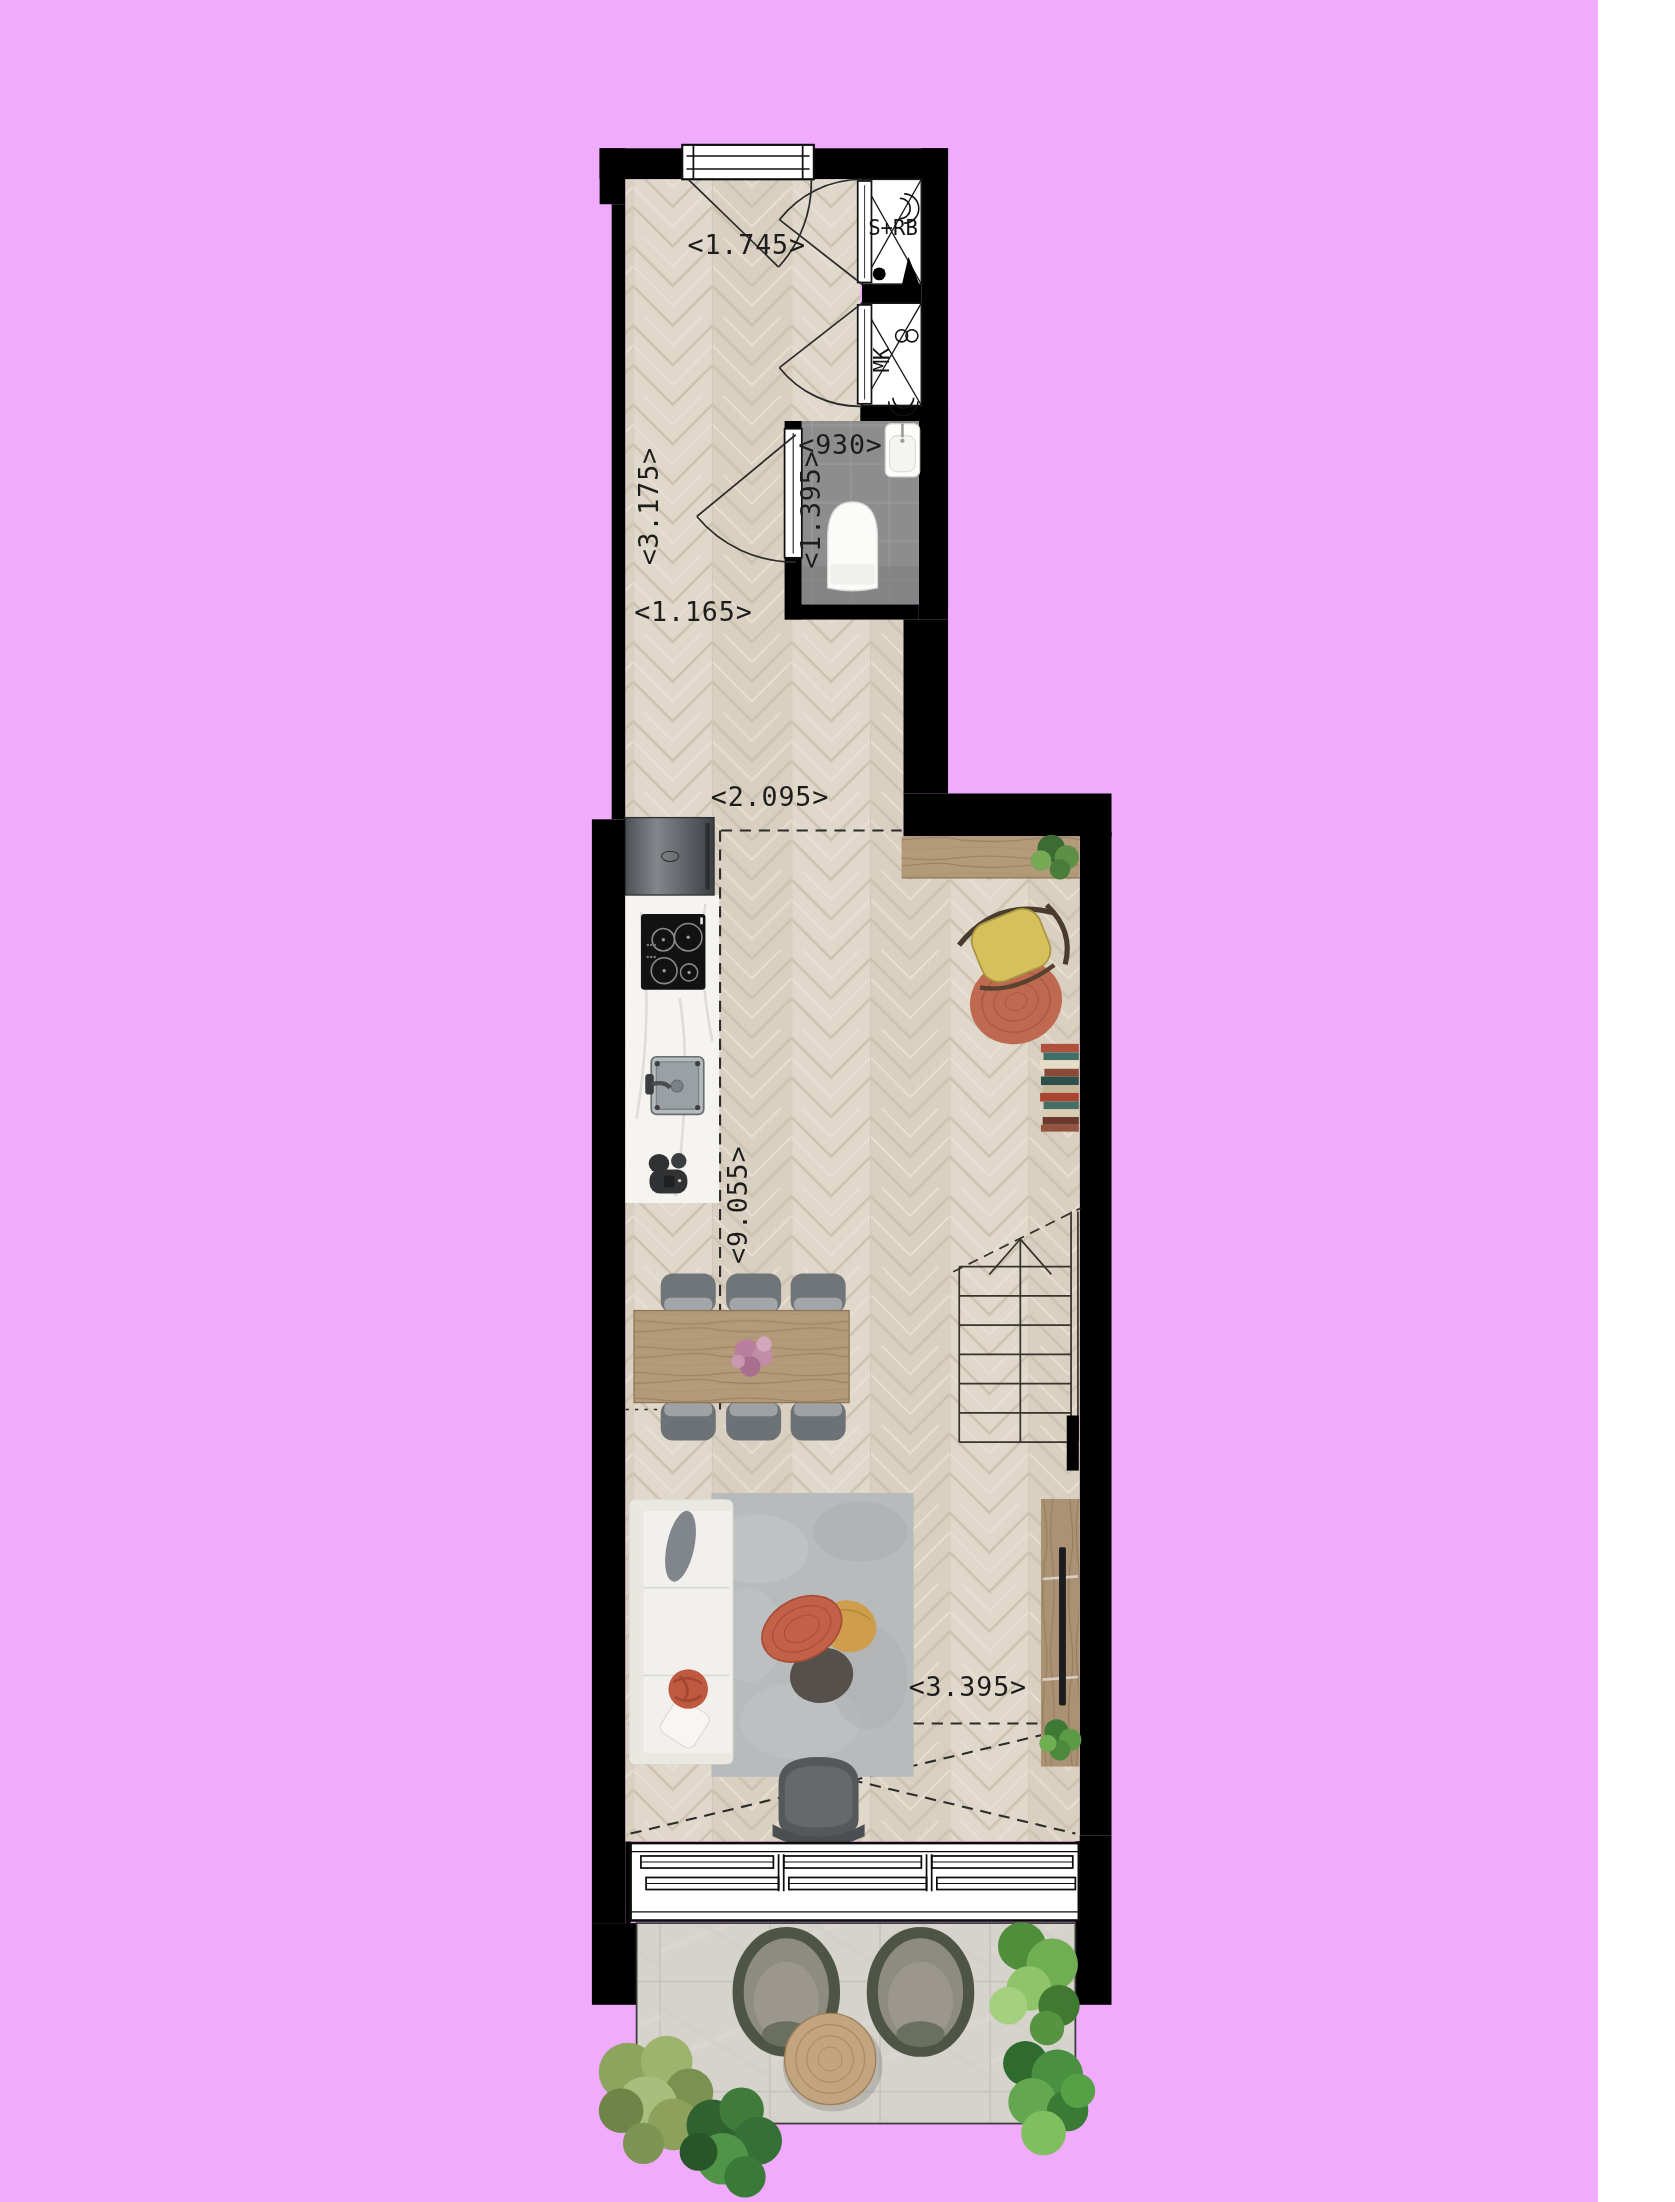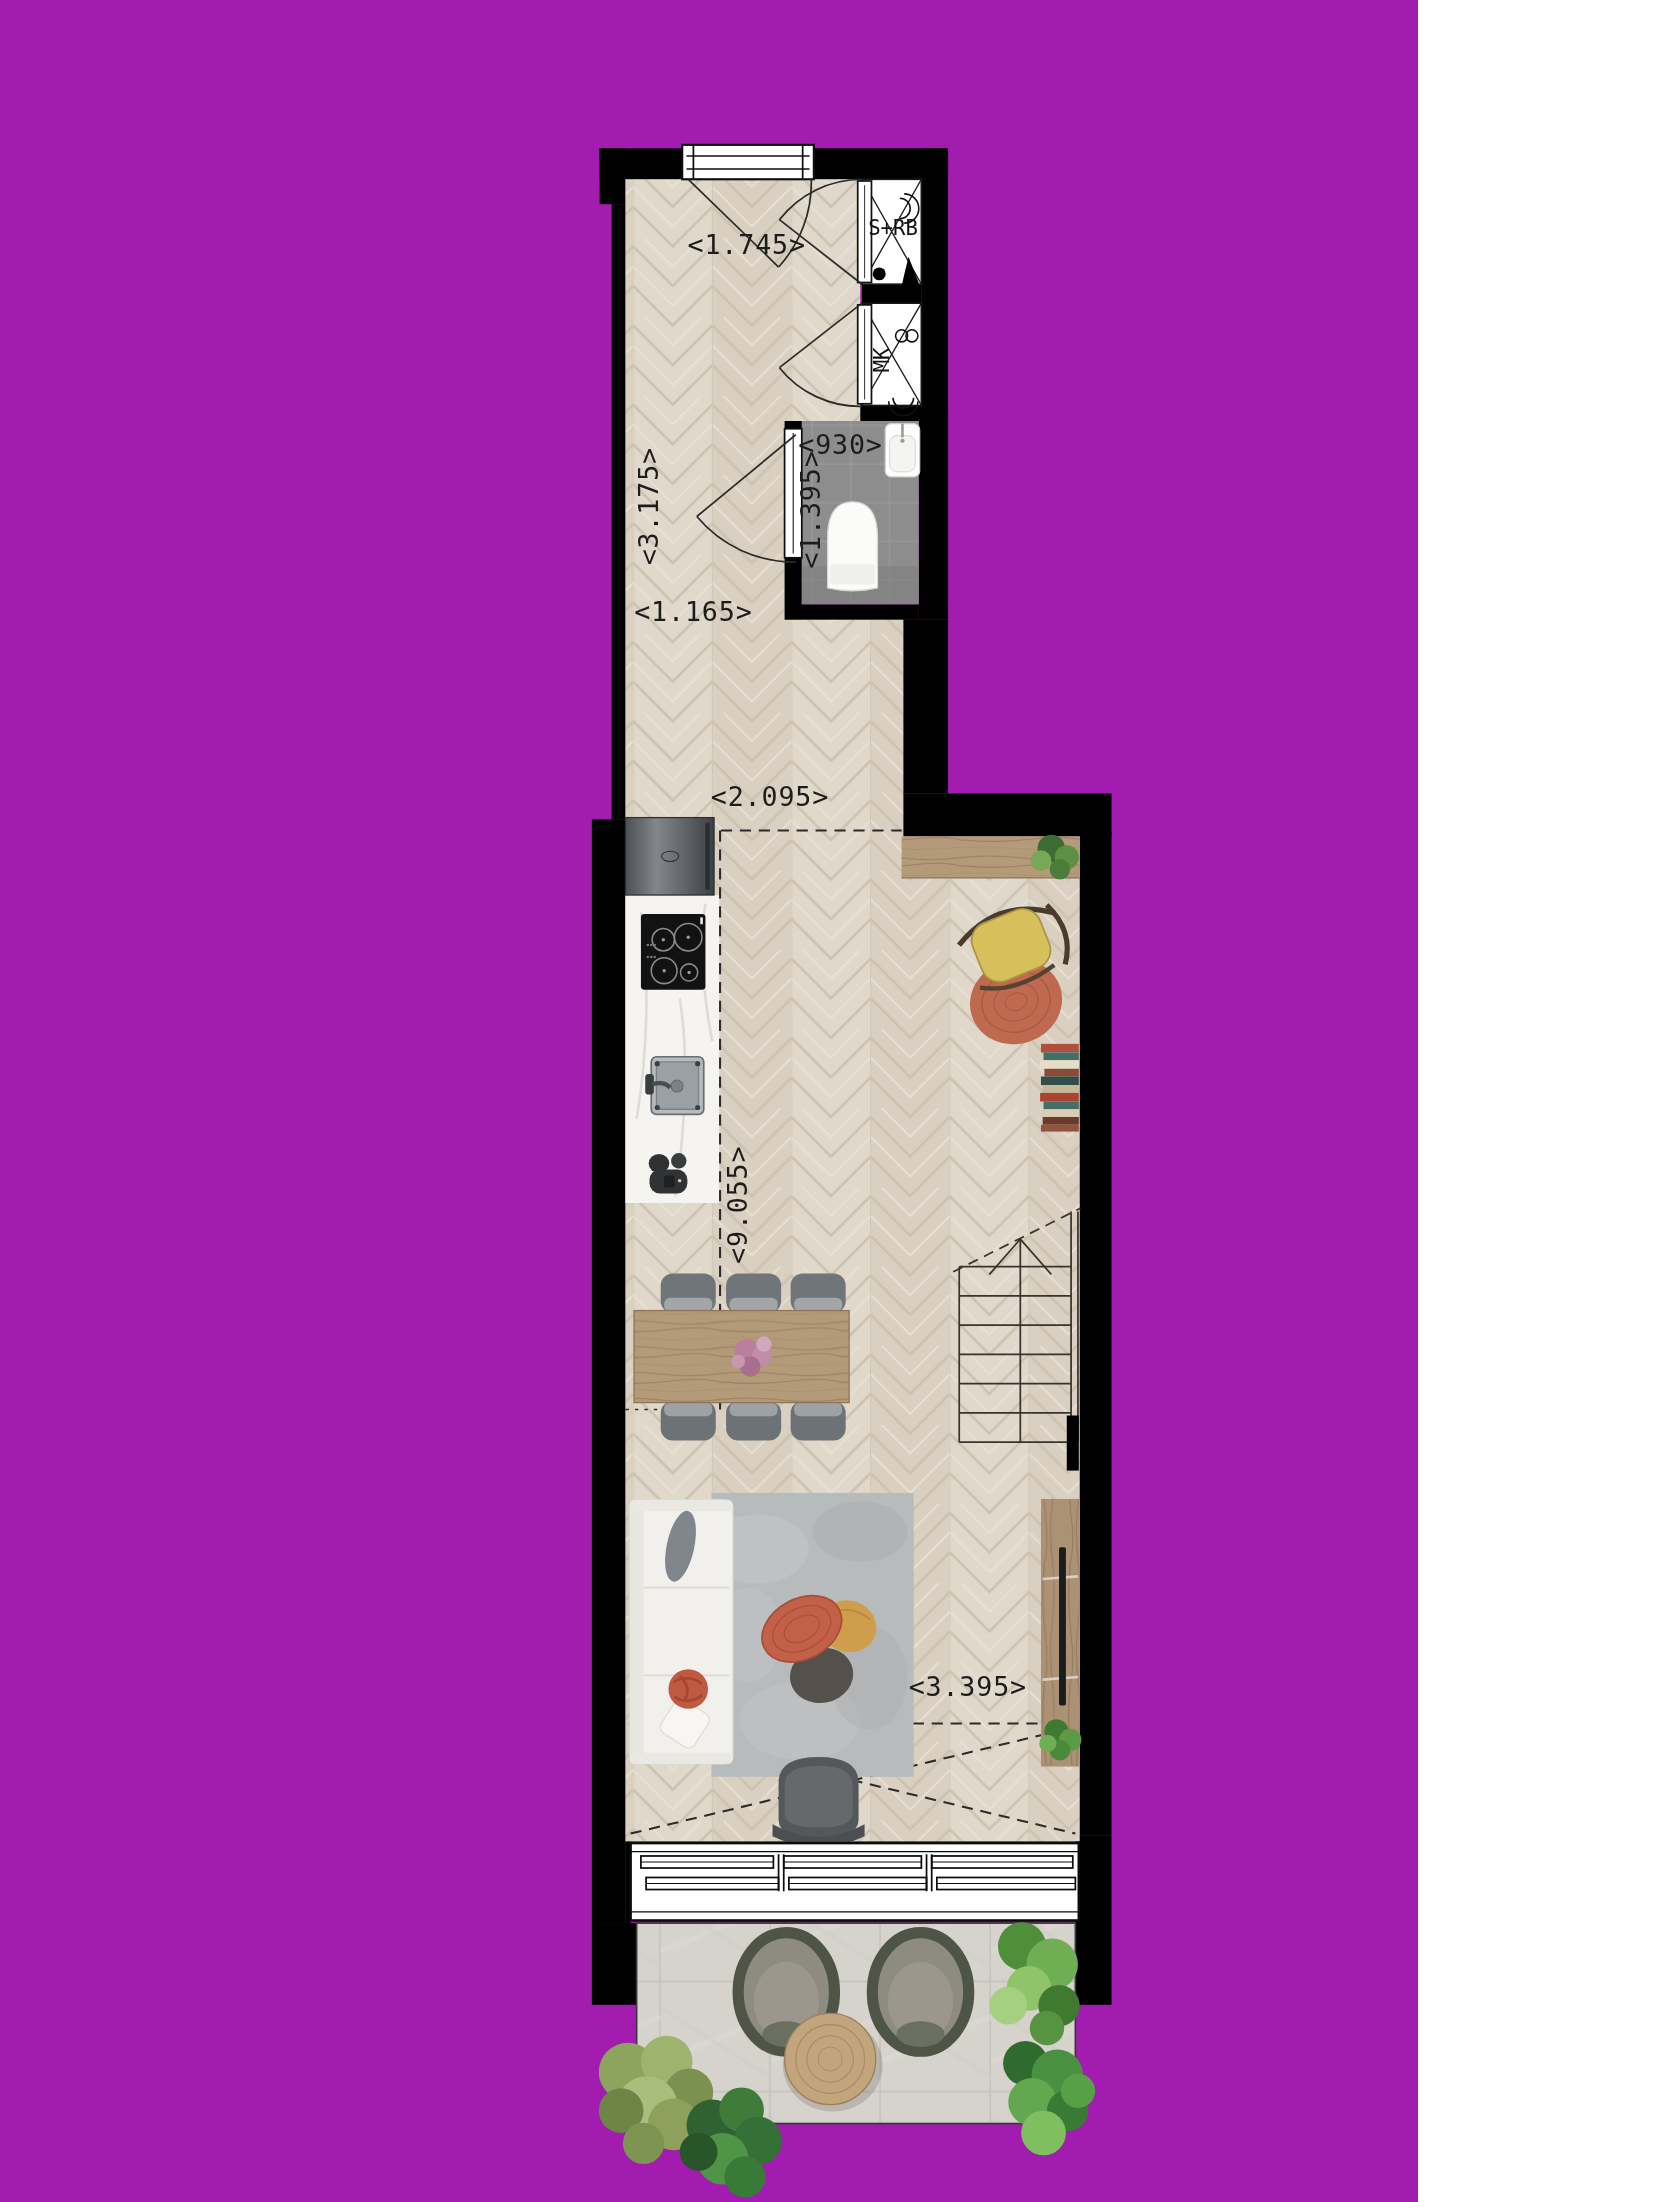--- a/index.html
+++ b/index.html
@@ -1,16 +1,16 @@
 <!DOCTYPE html>
 <html style="font-size:13.8px"><head>
 <meta charset="utf-8">
 <style>
   html,body{margin:0;padding:0;background:#ffffff;}
-  .stage{position:relative;width:1418px;height:2203px;background:#a21caf;overflow:hidden;
+  .stage{position:relative;width:1598px;height:2203px;background:#f0abfc;overflow:hidden;
          font-family:"DejaVu Sans Mono","Liberation Mono",monospace;}
   svg{display:block}
   .dim{font-family:"DejaVu Sans Mono","Liberation Mono",monospace;
        font-size:31px;fill:#1c1c1c;letter-spacing:1px;}
   .dim-small{font-family:"DejaVu Sans Mono","Liberation Mono",monospace;
        font-size:24px;fill:#111;letter-spacing:0px;}
 </style>
 </head>
 <body>
 

